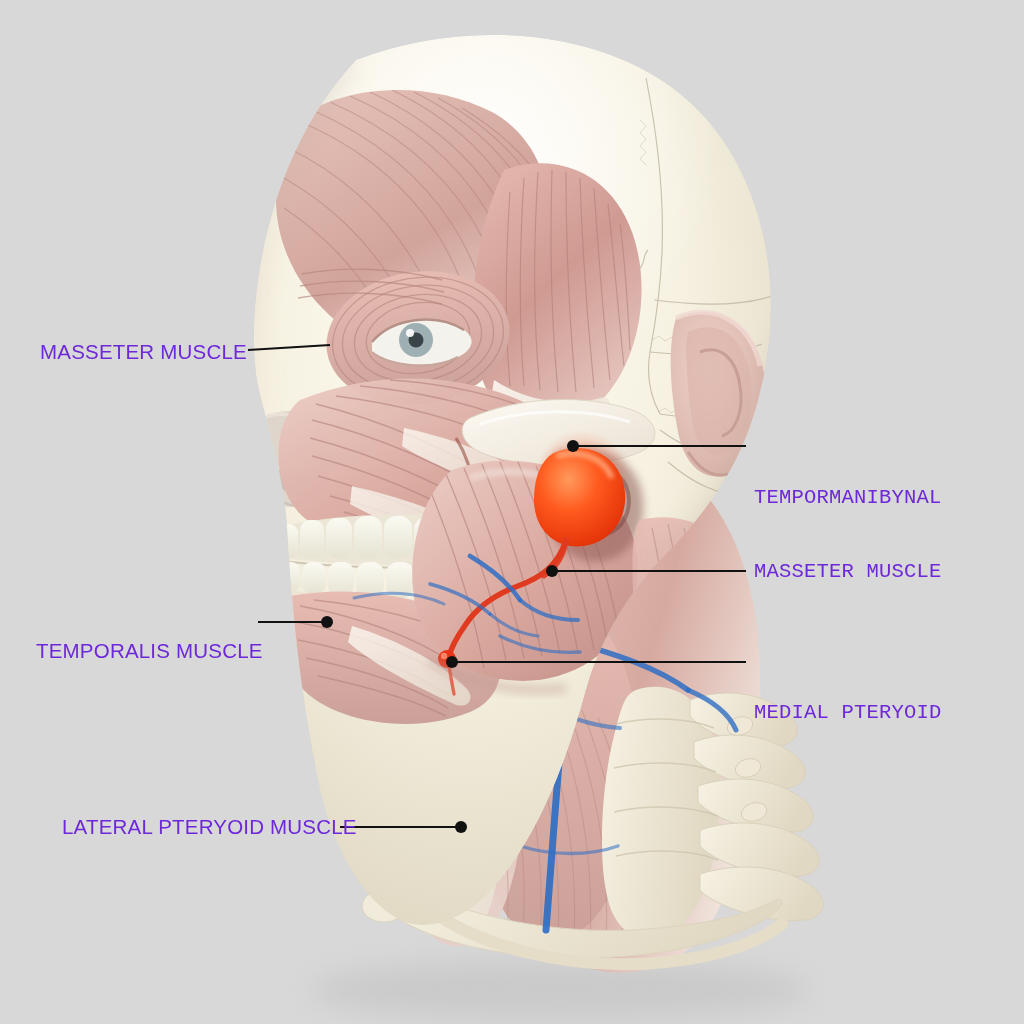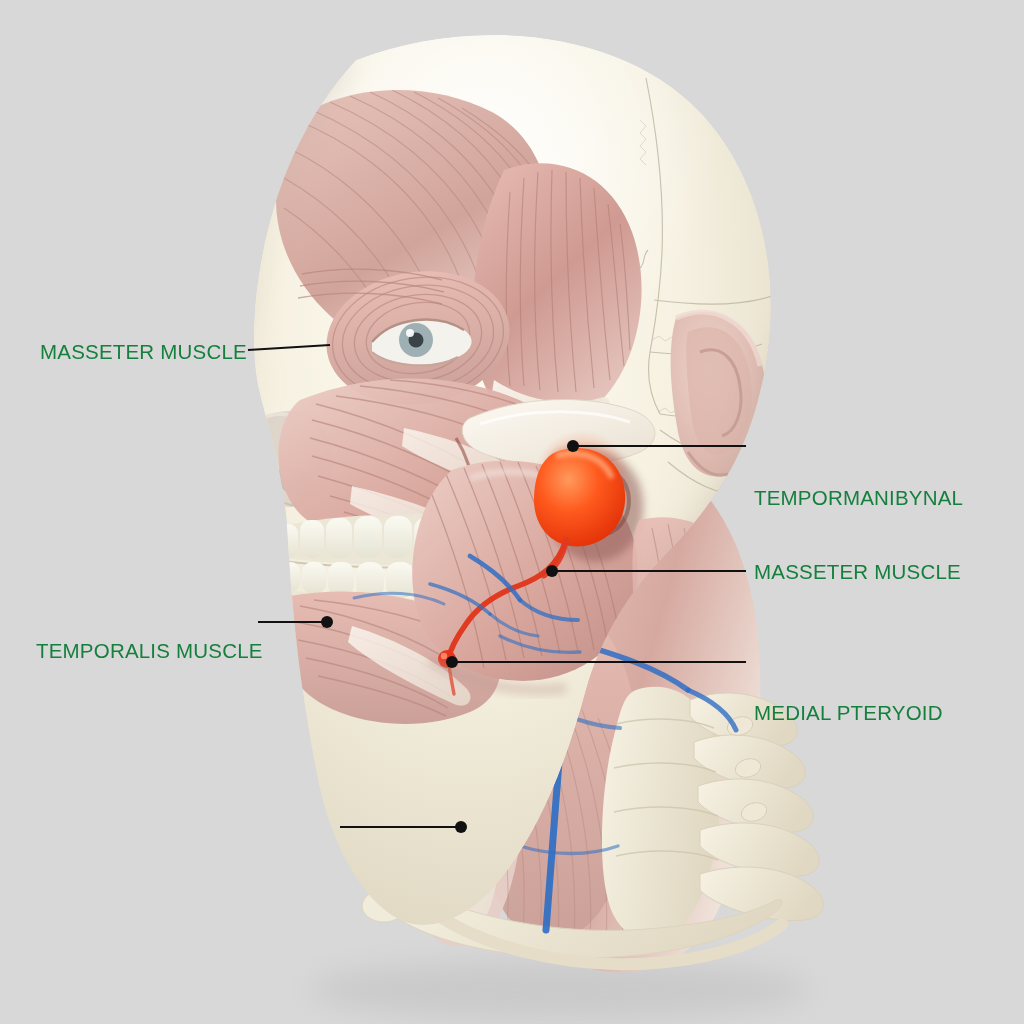--- a/index.html
+++ b/index.html
@@ -7,28 +7,28 @@
   body{
     width:1024px;height:1024px;overflow:hidden;
     background:#d8d8d8;
     font-family:"Liberation Sans", sans-serif;
     position:relative;
   }
   #stage{position:absolute;inset:0;width:1024px;height:1024px;}
   #art{position:absolute;inset:0;}
   .label{
     position:absolute;
-    color:#15803d;
+    color:#6d28d9;
     font-size:20.5px;
     letter-spacing:.2px;
     line-height:25px;
     white-space:pre;
     font-family:"Liberation Sans", sans-serif;
   }
-  .label.right{text-align:left;}
+  .label.right{text-align:left;font-family:Liberation Mono, monospace;}
   .label.left{text-align:right;}
 </style>
 </head>
 <body>
 
 <div id="stage">
 
   <svg id="art" viewBox="0 0 1024 1024" width="1024" height="1024" xmlns="http://www.w3.org/2000/svg">
     <defs>
       <radialGradient id="gSkull" cx="42%" cy="28%" r="78%">
@@ -506,14 +506,15 @@
   </div>
 
   <div class="label right" style="left:754px;top:559px;">MASSETER MUSCLE</div>
 
   <div class="label left" style="left:36px;top:638px;">TEMPORALIS MUSCLE</div>
 
   <div class="label right" style="left:754px;top:650px;">
     <div>MEDIAL PTERYOID</div>
   </div>
 
+  <div class="label left" style="left:62px;top:814px;">LATERAL PTERYOID MUSCLE</div>
 
 </div>
 
 </body></html>

